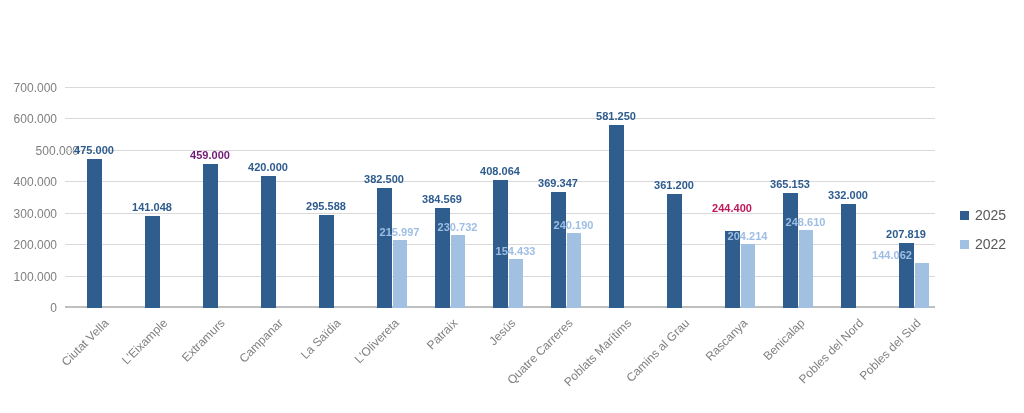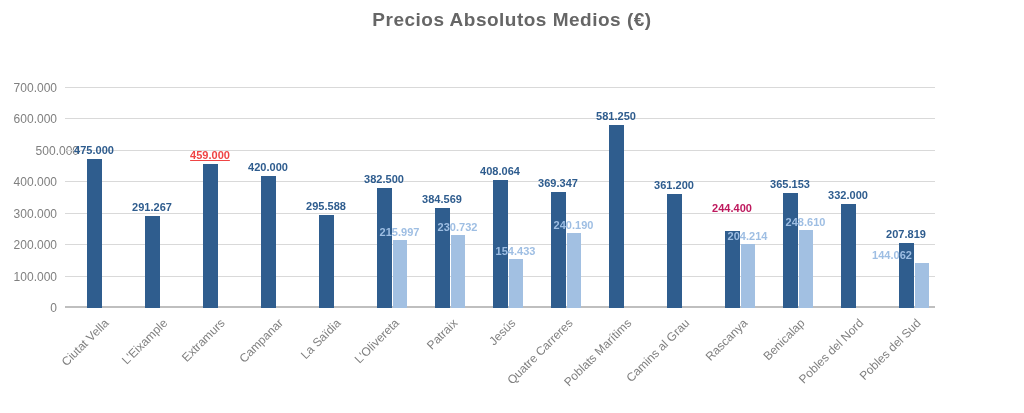--- a/index.html
+++ b/index.html
@@ -33,21 +33,20 @@
   }
   .legend { position:absolute; left:960px; top:207px; z-index:3; }
   .legend-item { display:flex; align-items:center; margin-bottom:13px; }
   .legend-swatch { width:9px; height:9px; display:inline-block; margin-right:6px; }
   .legend-label { font-size:14px; color:#595959; }
 </style>
 </head>
 <body>
 
 <div id="frame">
-  <div class="chart-title">Precios Absolutos Medios (€)</div>
 
   <div id="yticks">
       <div class="ytick" style="top: 301px;">0</div>
       <div class="ytick" style="top: 269.571px;">100.000</div>
       <div class="ytick" style="top: 238.143px;">200.000</div>
       <div class="ytick" style="top: 206.714px;">300.000</div>
       <div class="ytick" style="top: 175.286px;">400.000</div>
       <div class="ytick" style="top: 143.857px; padding-left: 22px;">500.000</div>
       <div class="ytick" style="top: 112.429px;">600.000</div>
       <div class="ytick" style="top: 81px;">700.000</div>
@@ -83,22 +82,22 @@
         <div class="bar" style="left: 659.5px; width: 15px; height: 76.8114px; background: rgb(47, 93, 142);"></div>
         <div class="bar" style="left: 675.5px; width: 14px; height: 64.1815px; background: rgb(162, 192, 226);"></div>
         <div class="bar" style="left: 717.5px; width: 15px; height: 114.762px; background: rgb(47, 93, 142);"></div>
         <div class="bar" style="left: 733.5px; width: 14px; height: 78.1346px; background: rgb(162, 192, 226);"></div>
         <div class="bar" style="left: 775.5px; width: 15px; height: 104.343px; background: rgb(47, 93, 142);"></div>
         <div class="bar" style="left: 833.5px; width: 15px; height: 65.3145px; background: rgb(47, 93, 142);"></div>
         <div class="bar" style="left: 849.5px; width: 14px; height: 45.2766px; background: rgb(162, 192, 226);"></div>
       </div>
     <div id="vallabels">
         <div class="val-label" style="left: -16px; bottom: 152.286px; color: rgb(46, 92, 142);">475.000</div>
-        <div class="val-label" style="left: 42px; bottom: 94.5411px; color: rgb(46, 92, 142);">291.267</div>
-        <div class="val-label" style="left: 100px; bottom: 147.257px; color: #ef4444; text-decoration: underline;">459.000</div>
+        <div class="val-label" style="left: 42px; bottom: 94.5411px; color: rgb(46, 92, 142);">141.048</div>
+        <div class="val-label" style="left: 100px; bottom: 147.257px; color: #701a75;">459.000</div>
         <div class="val-label" style="left: 158px; bottom: 135px; color: rgb(46, 92, 142);">420.000</div>
         <div class="val-label" style="left: 216px; bottom: 95.8991px; color: rgb(46, 92, 142);">295.588</div>
         <div class="val-label" style="left: 274px; bottom: 123.214px; color: rgb(46, 92, 142);">382.500</div>
         <div class="val-label" style="left: 289.5px; bottom: 69.8848px; color: rgb(158, 190, 227);">215.997</div>
         <div class="val-label" style="left: 332px; bottom: 102.681px; color: rgb(46, 92, 142);">384.569</div>
         <div class="val-label" style="left: 347.5px; bottom: 74.5158px; color: rgb(158, 190, 227);">230.732</div>
         <div class="val-label" style="left: 390px; bottom: 131.249px; color: rgb(46, 92, 142);">408.064</div>
         <div class="val-label" style="left: 405.5px; bottom: 50.5361px; color: rgb(158, 190, 227);">154.433</div>
         <div class="val-label" style="left: 448px; bottom: 119.08px; color: rgb(46, 92, 142);">369.347</div>
         <div class="val-label" style="left: 463.5px; bottom: 77.4883px; color: rgb(158, 190, 227);">240.190</div>
@@ -155,13 +154,23 @@
         <span>Benicalap</span>
       </div>
       <div class="xlabel-anchor" style="left: 856px; top: 316px;">
         <span>Pobles del Nord</span>
       </div>
       <div class="xlabel-anchor" style="left: 914px; top: 316px;">
         <span>Pobles del Sud</span>
       </div>
     </div>
 
+  <div class="legend">
+    <div class="legend-item">
+      <span class="legend-swatch" style="background: rgb(47, 93, 142);"></span>
+      <span class="legend-label">2025</span>
+    </div>
+    <div class="legend-item">
+      <span class="legend-swatch" style="background: rgb(162, 192, 226);"></span>
+      <span class="legend-label">2022</span>
+    </div>
+  </div>
 </div>
 
 </body></html>

